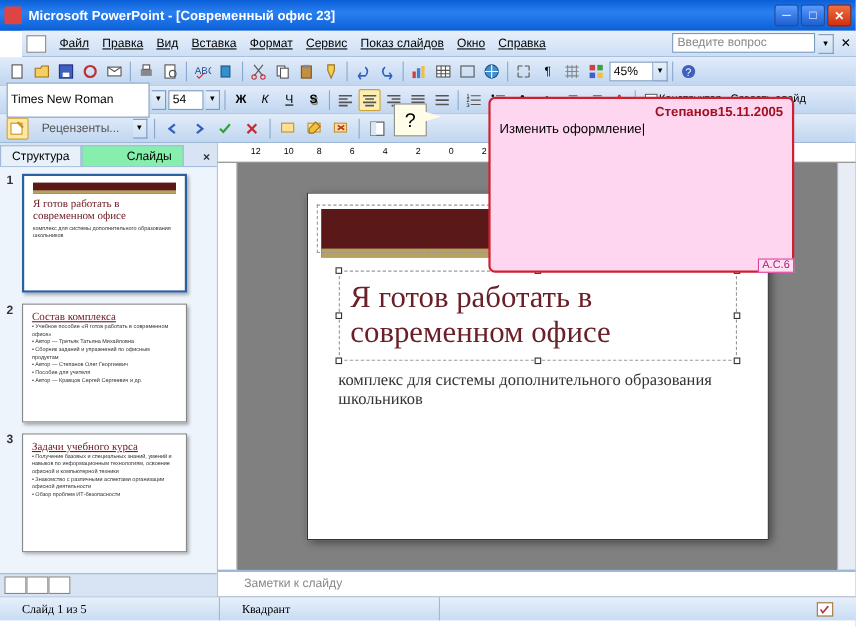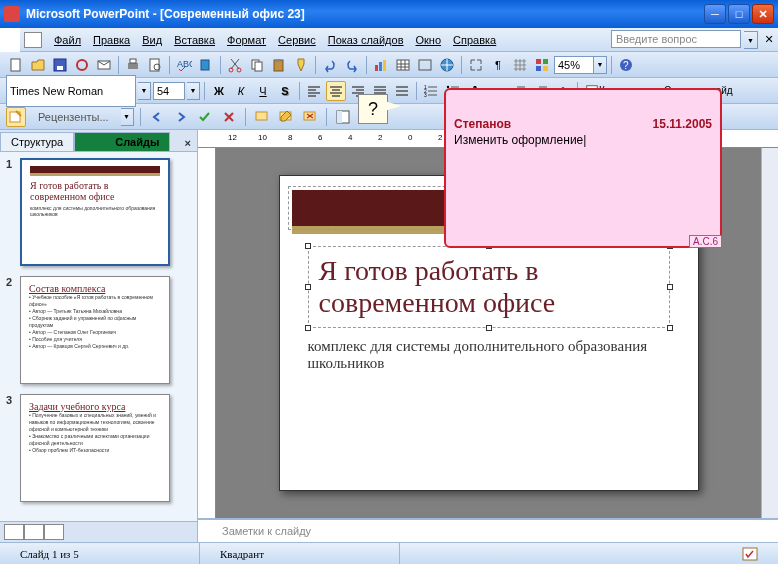--- a/index.html
+++ b/index.html
@@ -30,31 +30,31 @@
 .font-sel { width: 130px; height: 32px; font-size: 11px; border: 1px solid #7a9ac0; padding: 0 3px; background: #fff; }
 .size-sel { width: 32px; height: 18px; font-size: 11px; border: 1px solid #7a9ac0; padding: 0 3px; background: #fff; }
 .drop-arr { width: 13px; height: 18px; background: linear-gradient(#e8f0fa,#cddff5); border: 1px solid #7a9ac0; border-left: none; display: inline-flex; align-items: center; justify-content: center; font-size: 7px; }
 
 .revbar { background: linear-gradient(#e2ecfa,#c0d6f0); height: 26px; display: flex; align-items: center; padding: 0 6px; gap: 4px; border-bottom: 1px solid #a0b8d8; }
 .rev-lbl { padding: 2px 8px; color: #555; }
 .qmark { position: absolute; left: 358px; top: 94px; width: 30px; height: 30px; border: 1px solid #888; background: #fffde8; display: flex; align-items: center; justify-content: center; font-size: 18px; z-index: 5; }
 .qmark::after { content:""; position:absolute; right:-20px; top:5px; border:6px solid transparent; border-left:20px solid #fffde8; }
 
 .comment-box { position: absolute; left: 444px; top: 88px; width: 278px; height: 160px; background: #ffd6f0; border: 2px solid #d02030; border-radius: 6px; z-index: 10; padding: 4px 8px; }
-.comment-hdr { display: flex; justify-content: space-between; font-weight: bold; color: #a01020; font-size: 12px; margin-top: 23px; }
+.comment-hdr { display: flex; justify-content: flex-end; font-weight: bold; color: #a01020; font-size: 12px; }
 .comment-body { font-size: 12px; color: #000; margin-top: 2px; }
 .comment-body::after { content:"|"; animation: blink 1s infinite; }
 @keyframes blink { 50% { opacity: 0; } }
 .comment-tag { position: absolute; right: -2px; bottom: -2px; background: #ffe0f0; border: 1px solid #e040a0; padding: 0 3px; font-size: 10px; color: #a02080; }
 
 .content { display: flex; height: 412px; }
 .side-panel { width: 198px; background: #f0f4fa; border-right: 1px solid #a0b8d8; display: flex; flex-direction: column; }
 .tabs { display: flex; background: #d8e4f4; border-bottom: 1px solid #a0b8d8; height: 22px; align-items: flex-end; }
 .tab { padding: 3px 10px; border: 1px solid #a0b8d8; background: #e8f0fa; font-size: 11px; border-bottom: none; }
-.tab.active { background: #15803d; font-weight: bold; padding-left: 40px; }
+.tab.active { background: #86efac; font-weight: normal; padding-left: 40px; }
 .tab-close { margin-left: auto; padding: 2px 6px; font-weight: bold; color: #333; }
 
 .thumbs { flex: 1; overflow-y: auto; padding: 6px; background: #eef4fc; }
 .thumb-row { display: flex; margin-bottom: 10px; }
 .thumb-num { width: 14px; font-weight: bold; color: #333; }
 .thumb { width: 150px; height: 108px; background: #fff; border: 1px solid #888; box-shadow: 2px 2px 3px rgba(0,0,0,.3); padding: 6px 8px; font-size: 7px; }
 .thumb.sel { border: 2px solid #2a5fa0; }
 .thumb-bar { height: 10px; background: #5a1818; margin-bottom: 4px; border-bottom: 3px solid #b8a060; }
 .thumb-title { color: #702028; font-family: "Times New Roman"; font-size: 10px; line-height: 1.1; }
 .thumb-sub { color: #333; font-size: 5px; margin-top: 3px; }

